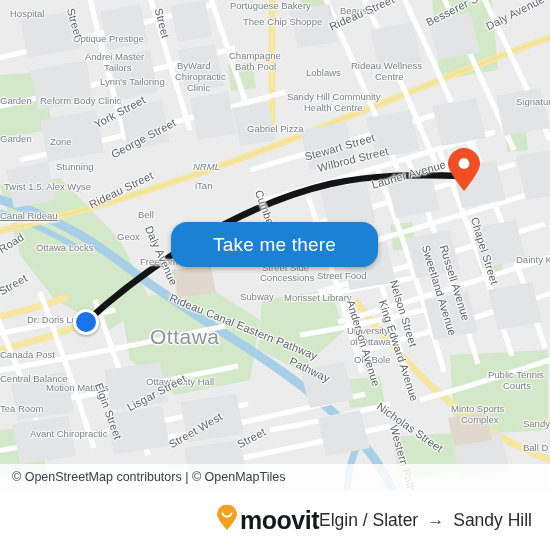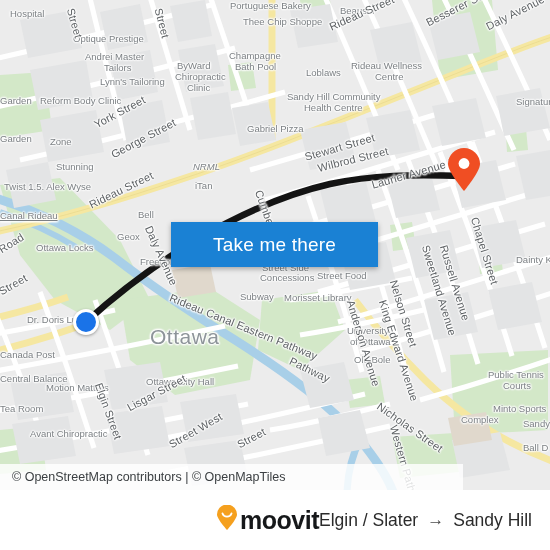--- a/index.html
+++ b/index.html
@@ -21,26 +21,26 @@
   .city{color:#8d9499;font-size:21px;letter-spacing:.5px;}
 
   
   #origin{position:absolute;width:26px;height:26px;border-radius:50%;
           background:#1a73e8;border:3px solid #fff;box-sizing:border-box;
           box-shadow:0 1px 3px rgba(0,0,0,.35);}
   #dest{position:absolute;width:34px;height:44px;}
 
   
   #take-me-there{position:absolute;left:171px;top:222px;width:207px;height:45px;
-      background:#1a81d4;color:#fff;border:none;border-radius:0;
+      background:#1a81d4;color:#fff;border:none;border-radius:16px;
       font-family:"Liberation Sans",sans-serif;font-size:19px;letter-spacing:.2px;
       cursor:pointer;box-shadow:0 2px 5px rgba(0,0,0,.3);}
 
   
-  #attrib{position:absolute;left:0;bottom:0;width:463px;height:26px;
+  #attrib{position:absolute;left:0;bottom:0;width:550px;height:26px;
       display:flex;align-items:center;padding-left:12px;box-sizing:border-box;
       background:rgba(255,255,255,.82);color:#3c4043;font-size:12.5px;}
 
   
   #footer{position:absolute;left:0;top:490px;width:550px;height:60px;
       background:#fff;display:flex;align-items:center;box-sizing:border-box;
       padding:0 18px 0 20px;}
   #route-summary{display:flex;align-items:center;gap:9px;font-size:17.5px;color:#2b2b2b;}
   #arrow-icon{font-size:17px;color:#4a4a4a;}
   #logo{margin-left:auto;display:flex;align-items:center;gap:2px;}
@@ -232,21 +232,21 @@
         <div class="lbl poi" style="left: 0px; top: 349px;">Canada Post</div>
         <div class="lbl poi" style="left: 347px; top: 325px;">University</div>
         <div class="lbl poi" style="left: 350px; top: 336px;">of Ottawa</div>
         <div class="lbl poi" style="left: 354px; top: 354px;">Ole Bole</div>
         <div class="lbl poi" style="left: 488px; top: 369px;">Public Tennis</div>
         <div class="lbl poi" style="left: 503px; top: 380px;">Courts</div>
         <div class="lbl poi" style="left: 516px; top: 254px;">Dainty Ki</div>
         <div class="lbl poi" style="left: 146px; top: 376px;">Ottawa City Hall</div>
         <div class="lbl poi" style="left: 0px; top: 373px; text-align: right;">Central Balance</div>
         <div class="lbl poi" style="left: 46px; top: 382px;">Motion Matters</div>
-        <div class="lbl poi" style="left: 451px; top: 403px; margin-left: 42px;">Minto Sports</div>
+        <div class="lbl poi" style="left: 451px; top: 403px;">Minto Sports</div>
         <div class="lbl poi" style="left: 461px; top: 414px;">Complex</div>
         <div class="lbl poi" style="left: 523px; top: 418px;">Sandy H</div>
         <div class="lbl poi" style="left: 0px; top: 403px;">Tea Room</div>
         <div class="lbl poi" style="left: 30px; top: 428px;">Avant Chiropractic</div>
         <div class="lbl poi" style="left: 523px; top: 442px;">Ball D</div>
         <div class="lbl poi" style="left: 0px; top: 95px;">Garden</div>
         <div class="lbl poi" style="left: 0px; top: 133px;">Garden</div>
         <div class="lbl poi" style="left: 230px; top: 0px;">Portuguese Bakery</div>
         <div class="lbl poi" style="left: 340px; top: 5px;">Beausol</div>
         <div class="lbl street" style="left: 95px; top: 120px; transform: rotate(-28deg); transform-origin: left center;">York Street</div>

